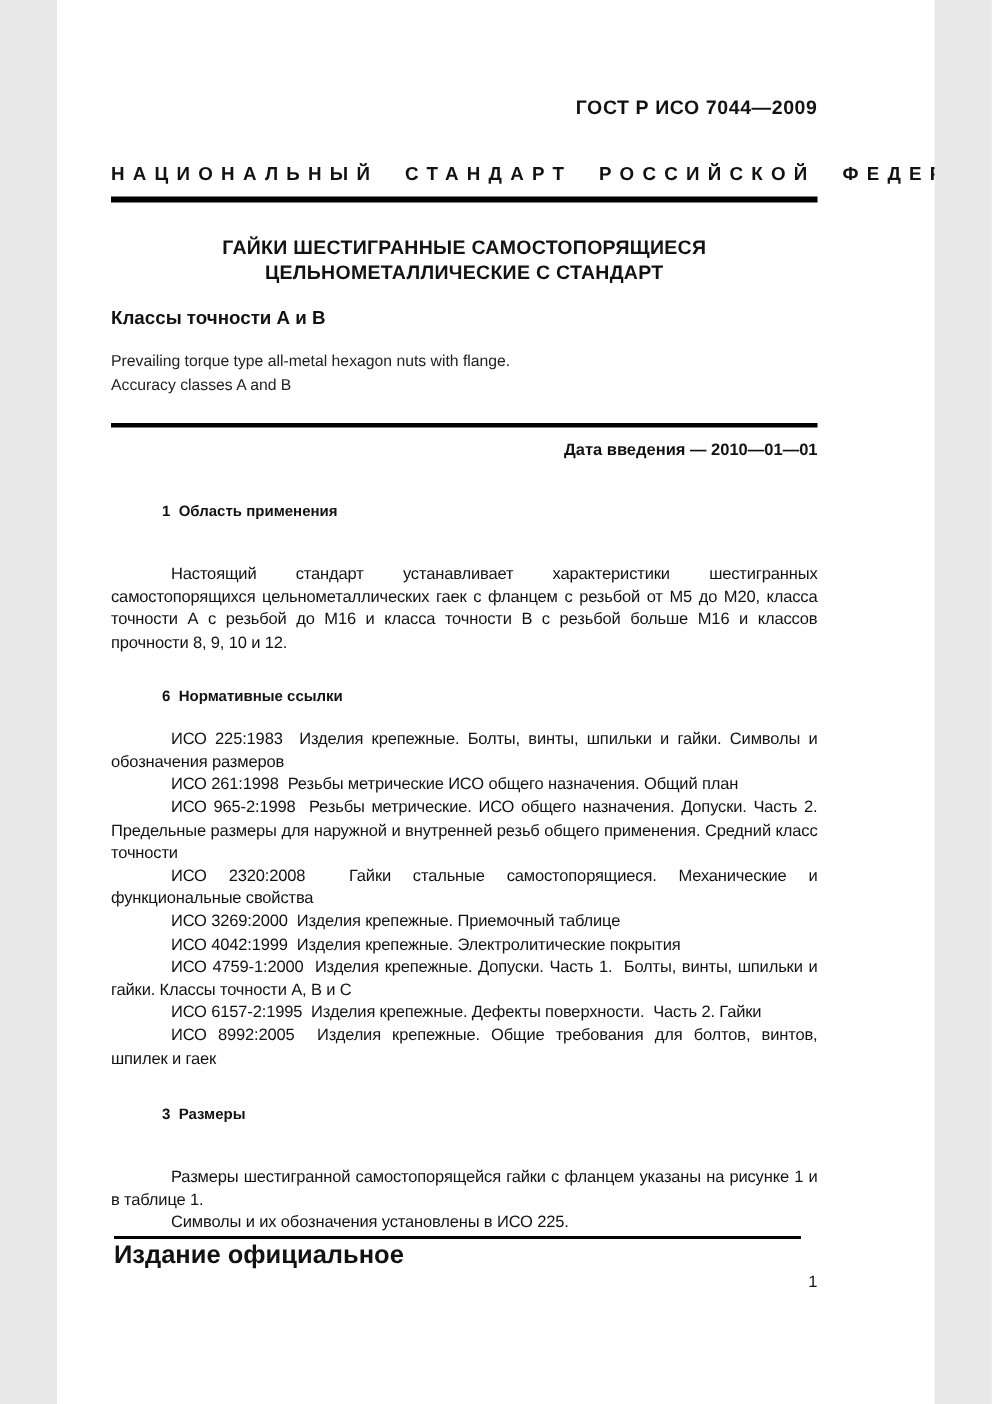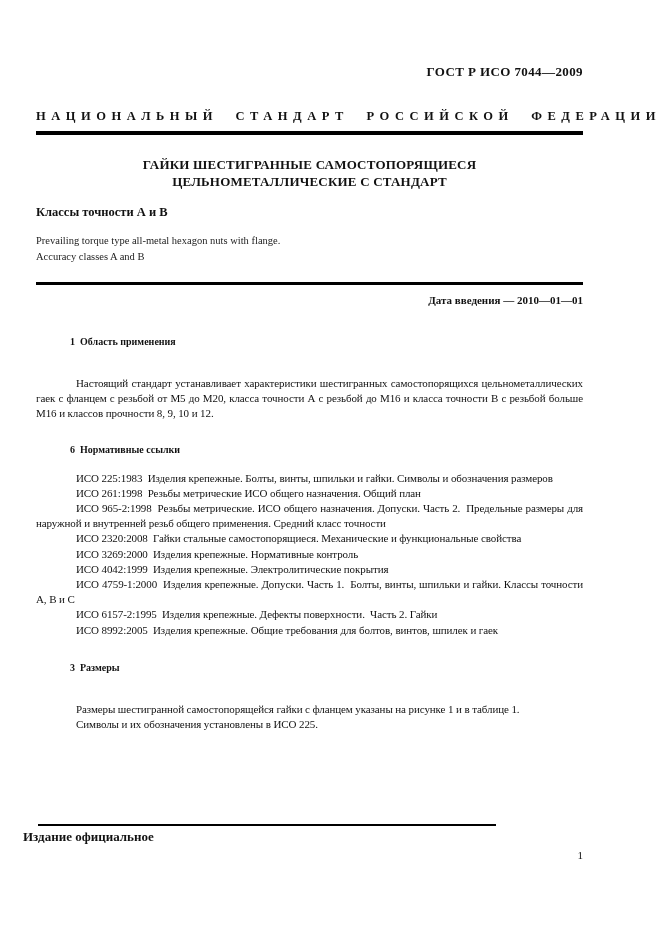--- a/index.html
+++ b/index.html
@@ -1,23 +1,23 @@
 <!DOCTYPE html>
 <html><head>
 <meta charset="utf-8">
 <style>
   html, body { margin: 0; padding: 0; background: #e8e8e8; }
   .page {
     position: relative;
-    width: 661px;
+    width: 585px;
     height: 936px;
     margin: 0 auto;
     background: #ffffff;
     color: #121212;
-    font-family: Liberation Serif, serif;
+    font-family: Liberation Sans, sans-serif;
     box-sizing: border-box;
     padding: 64px 78px 0 36px;
     overflow: hidden;
   }
   .doc-code {
     text-align: right;
     font-size: 13px;
     font-weight: bold;
     letter-spacing: 0.4px;
     line-height: 15px;
@@ -102,23 +102,23 @@
   .footer-rule {
     position: absolute;
     left: 38px;
     top: 824px;
     width: 458px;
     height: 2px;
     background: #000;
   }
   .edition-note {
     position: absolute;
-    left: 23px;
+    left: 38px;
     top: 830px;
-    font-size: 13px;
+    font-size: 17px;
     font-weight: bold;
     line-height: 14px;
   }
   .page-number {
     position: absolute;
     right: 78px;
     top: 848px;
     font-size: 11px;
     line-height: 14px;
   }
@@ -152,21 +152,21 @@
 
   <div class="sec-heading h-sec1">1  Область применения</div>
   <div class="body-para">Настоящий стандарт устанавливает характеристики шестигранных самостопорящихся цельнометаллических гаек с фланцем с резьбой от М5 до М20, класса точности А с резьбой до М16 и класса точности В с резьбой больше М16 и классов прочности 8, 9, 10 и 12.</div>
 
   <div class="sec-heading h-sec2">6  Нормативные ссылки</div>
   <div class="ref-list">
     <div class="ref-item">ИСО 225:1983  Изделия крепежные. Болты, винты, шпильки и гайки. Символы и обозначения размеров</div>
     <div class="ref-item">ИСО 261:1998  Резьбы метрические ИСО общего назначения. Общий план</div>
     <div class="ref-item">ИСО 965-2:1998  Резьбы метрические. ИСО общего назначения. Допуски. Часть 2.  Предельные размеры для наружной и внутренней резьб общего применения. Средний класс точности</div>
     <div class="ref-item">ИСО 2320:2008  Гайки стальные самостопорящиеся. Механические и функциональные свойства</div>
-    <div class="ref-item">ИСО 3269:2000  Изделия крепежные. Нормативные контроль</div>
+    <div class="ref-item">ИСО 3269:2000  Изделия крепежные. Приемочный таблице</div>
     <div class="ref-item">ИСО 4042:1999  Изделия крепежные. Электролитические покрытия</div>
     <div class="ref-item">ИСО 4759-1:2000  Изделия крепежные. Допуски. Часть 1.  Болты, винты, шпильки и гайки. Классы точности А, В и С</div>
     <div class="ref-item">ИСО 6157-2:1995  Изделия крепежные. Дефекты поверхности.  Часть 2. Гайки</div>
     <div class="ref-item">ИСО 8992:2005  Изделия крепежные. Общие требования для болтов, винтов, шпилек и гаек</div>
   </div>
 
   <div class="sec-heading h-sec3">3  Размеры</div>
   <div class="body-para">Размеры шестигранной самостопорящейся гайки с фланцем указаны на рисунке 1 и в таблице 1.</div>
   <div class="body-para">Символы и их обозначения установлены в ИСО 225.</div>
 

